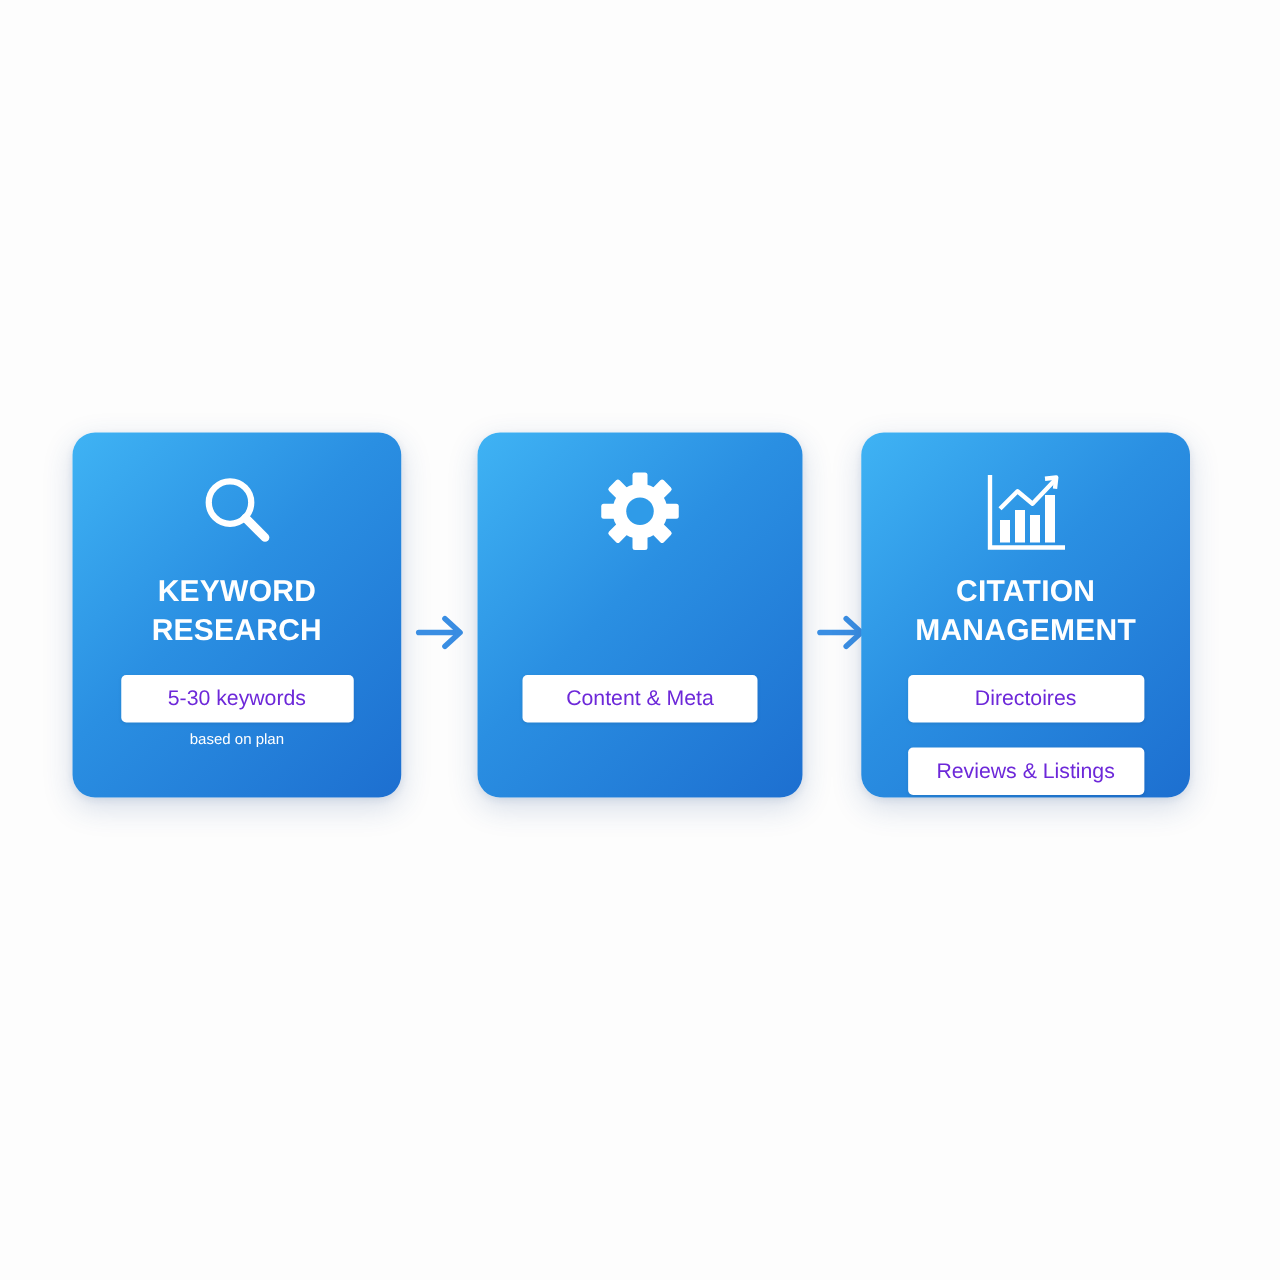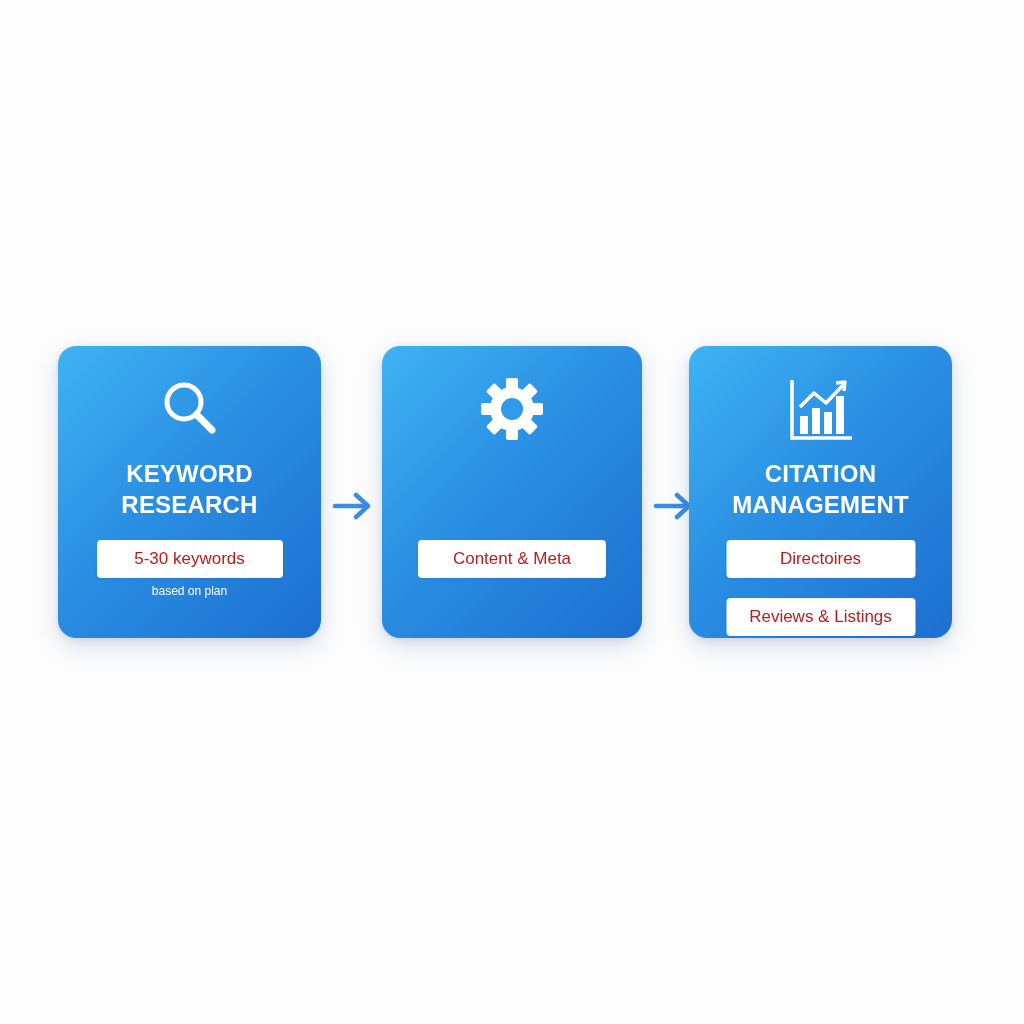--- a/index.html
+++ b/index.html
@@ -44,21 +44,21 @@
     }
     .pill {
       position: absolute;
       left: 50%;
       transform: translateX(-50%);
       background: #ffffff;
       border-radius: 4px;
       height: 38px;
       display: flex; align-items: center; justify-content: center;
       font-size: 17px;
-      color: #b91c1c;
+      color: #6d28d9;
       box-shadow: 0 1px 3px rgba(0,0,0,0.08);
       white-space: nowrap;
     }
     .pill.p1 { top: 194px; }
     .pill.p2 { top: 252px; }
     .c1 .pill { width: 186px; }
     .c2 .pill { width: 188px; }
     .c3 .pill { width: 189px; }
     .subtext {
       position: absolute;

